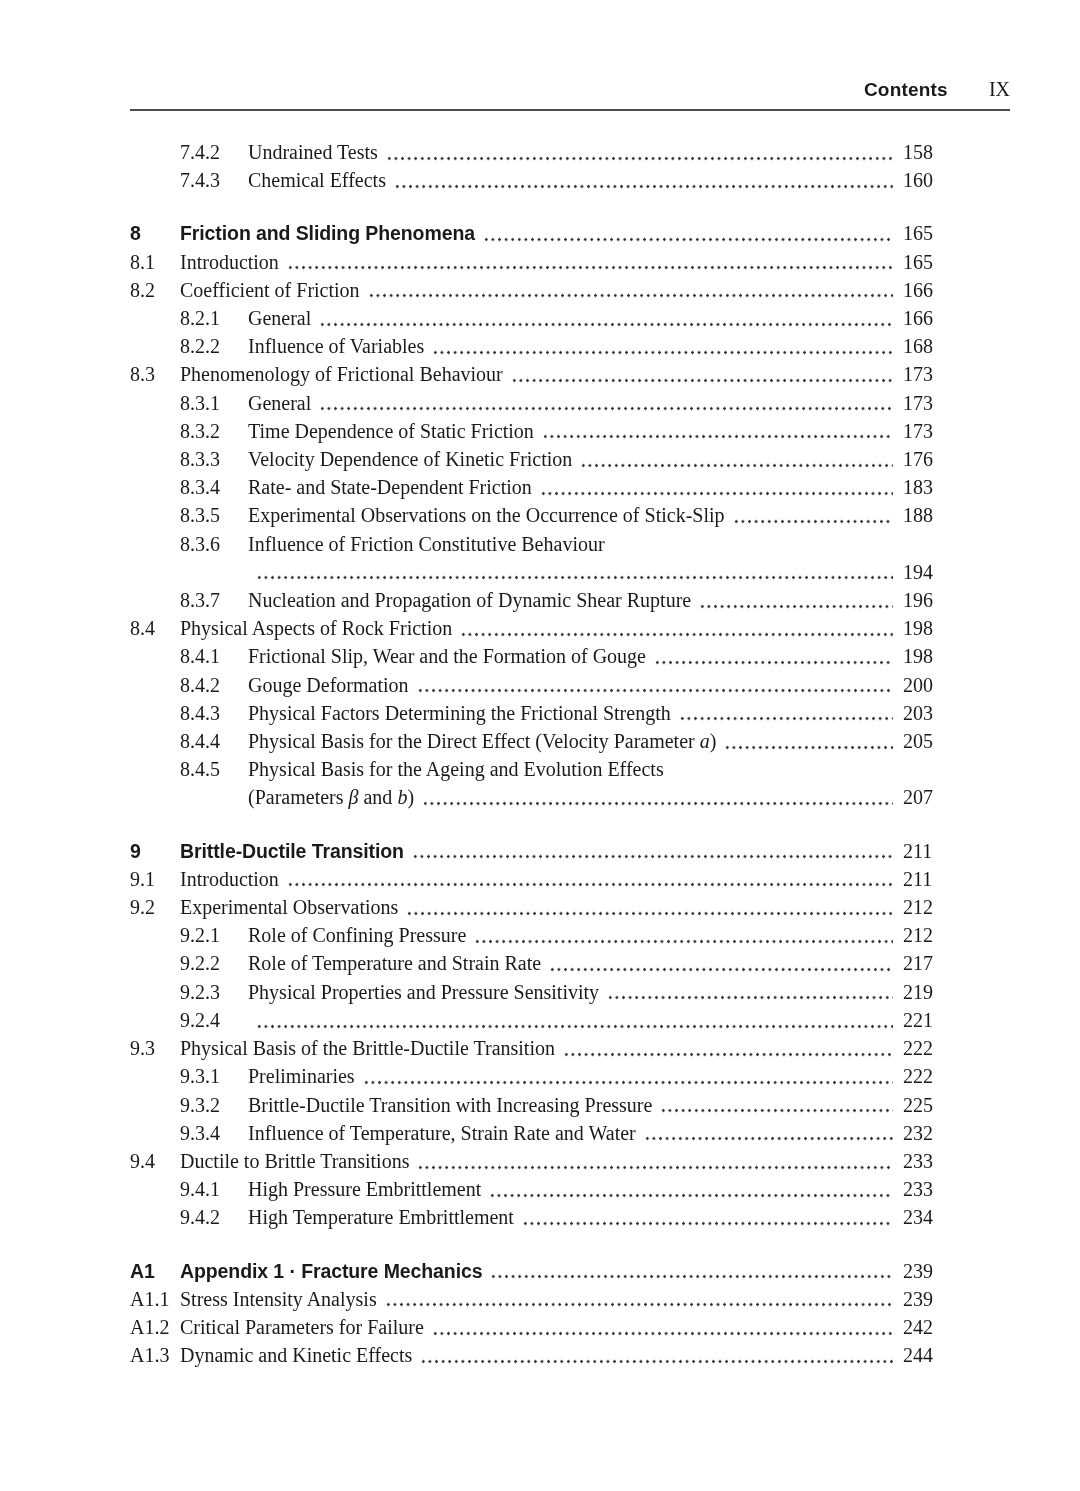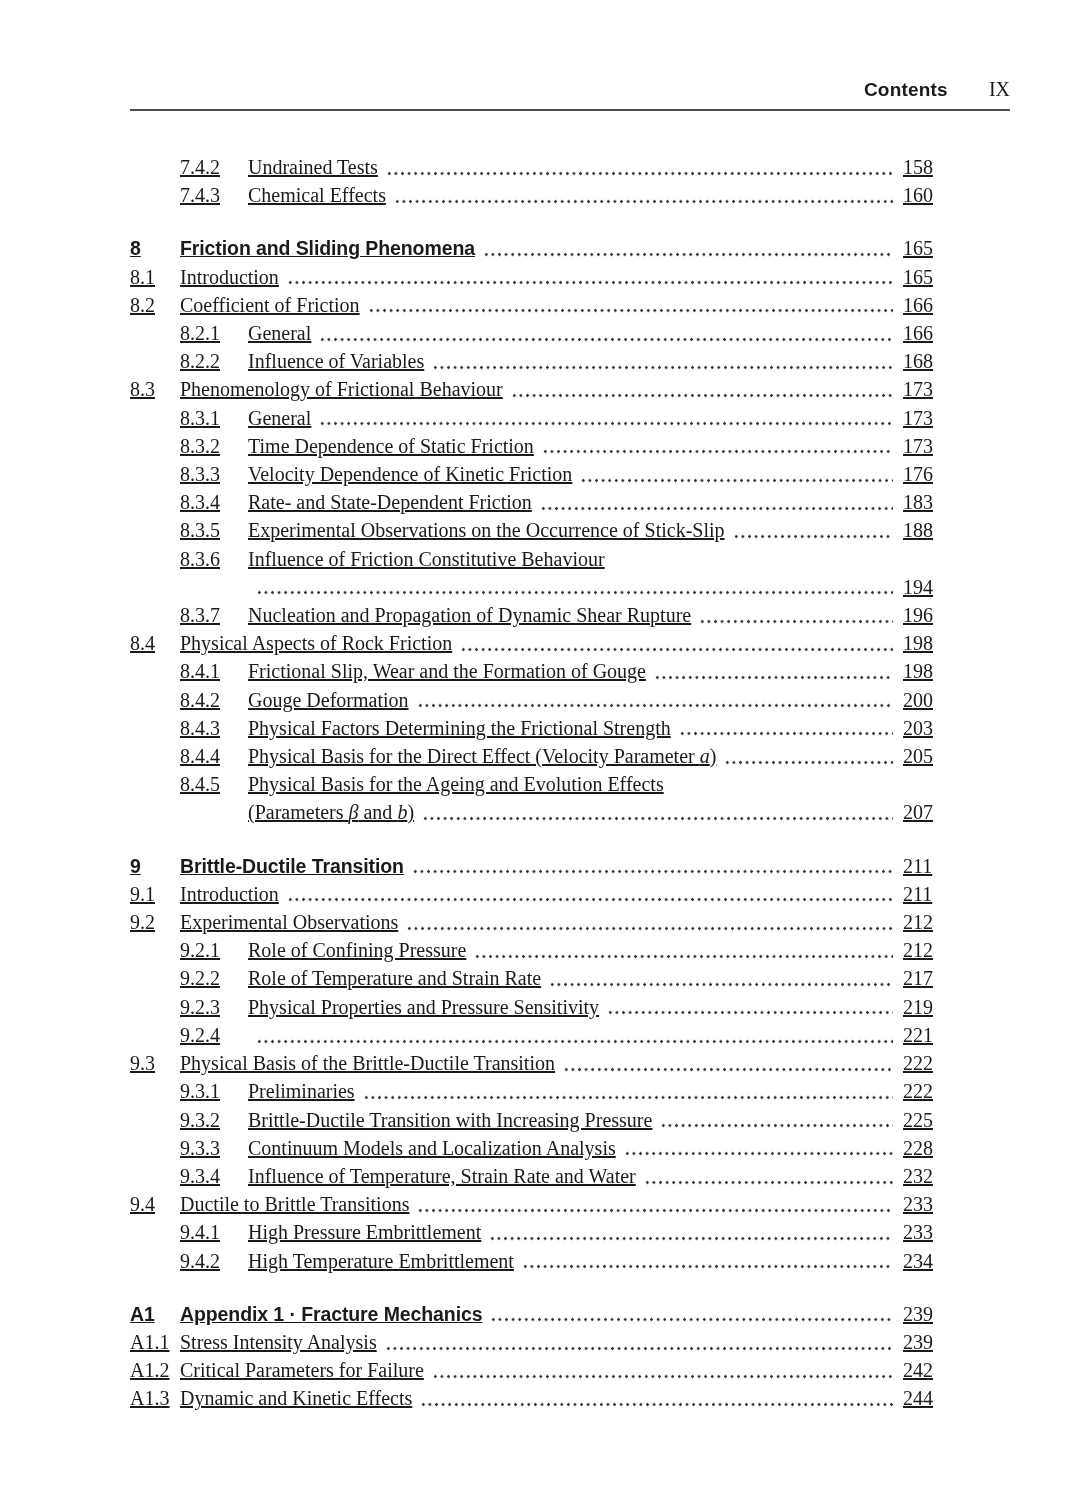--- a/index.html
+++ b/index.html
@@ -41,23 +41,22 @@
     font-family: Liberation Serif, serif;
     font-size: 20px;
   }
   .rule {
     border-top: 2.5px solid #4d4d4d;
     margin-top: 8px;
     height: 0;
   }
   
   .toc {
-    margin-top: 42px;
+    margin-top: 27px;
     padding-right: 65px; 
-    text-decoration: underline;
   }
   .row {
     display: flex;
     font-size: 20px;
     line-height: 28.2px;
     white-space: nowrap;
   }
   .row .num {
     flex: 0 0 50px;
   }
@@ -295,26 +294,20 @@
     <span class="leader"></span>
     <span class="page">222</span>
   </div>
       <div class="row lvl-subsection">
     <span class="num">9.3.2</span>
     <span class="title">Brittle-Ductile Transition with Increasing Pressure</span>
     <span class="leader"></span>
     <span class="page">225</span>
   </div>
       <div class="row lvl-subsection">
-    <span class="num">9.3.3</span>
-    <span class="title">Continuum Models and Localization Analysis</span>
-    <span class="leader"></span>
-    <span class="page">228</span>
-  </div>
-      <div class="row lvl-subsection">
     <span class="num">9.3.4</span>
     <span class="title">Influence of Temperature, Strain Rate and Water</span>
     <span class="leader"></span>
     <span class="page">232</span>
   </div>
       <div class="row lvl-section">
     <span class="num">9.4</span>
     <span class="title">Ductile to Brittle Transitions</span>
     <span class="leader"></span>
     <span class="page">233</span>

